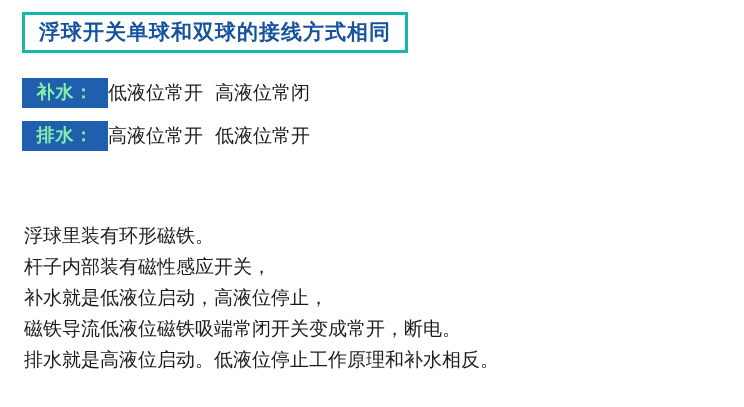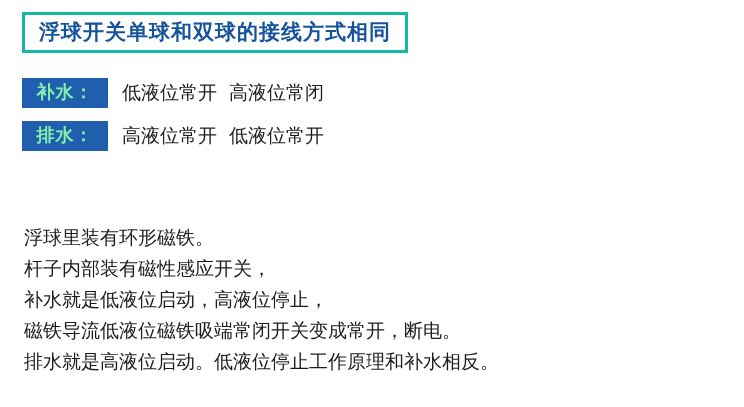--- a/index.html
+++ b/index.html
@@ -60,35 +60,35 @@
     font-weight: bold;
     letter-spacing: 1px;
     padding: 4px 10px 5px 10px;
     min-width: 86px;
     box-sizing: border-box;
     text-align: center;
     line-height: 1.15;
     white-space: nowrap;
   }
   .mode-desc {
-    margin-left: 14px;
     font-size: 19px;
     color: #1b1b1b;
     white-space: nowrap;
   }
   .mode-desc .seg + .seg {
     margin-left: 12px;
   }
 
   
   .body-lines {
     position: absolute;
     left: 24px;
     top: 222px;
     width: 700px;
+    font-family: Liberation Mono, monospace;
   }
   .body-line {
     font-size: 19px;
     line-height: 31px;
     color: #1b1b1b;
     white-space: nowrap;
   }
 </style>
 </head>
 <body>

